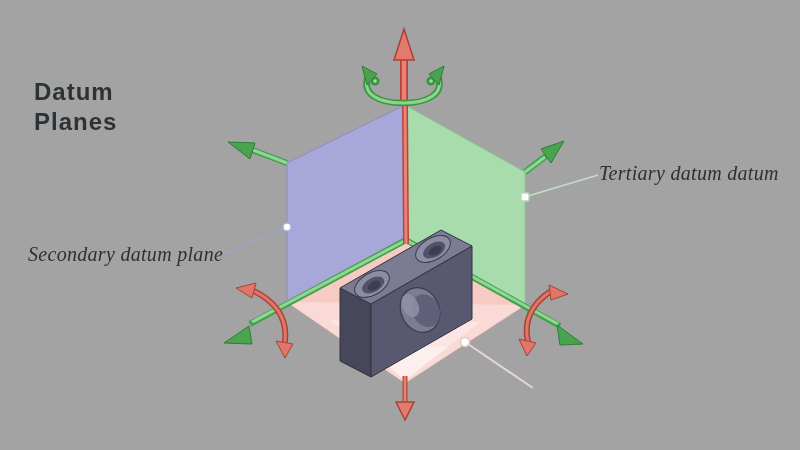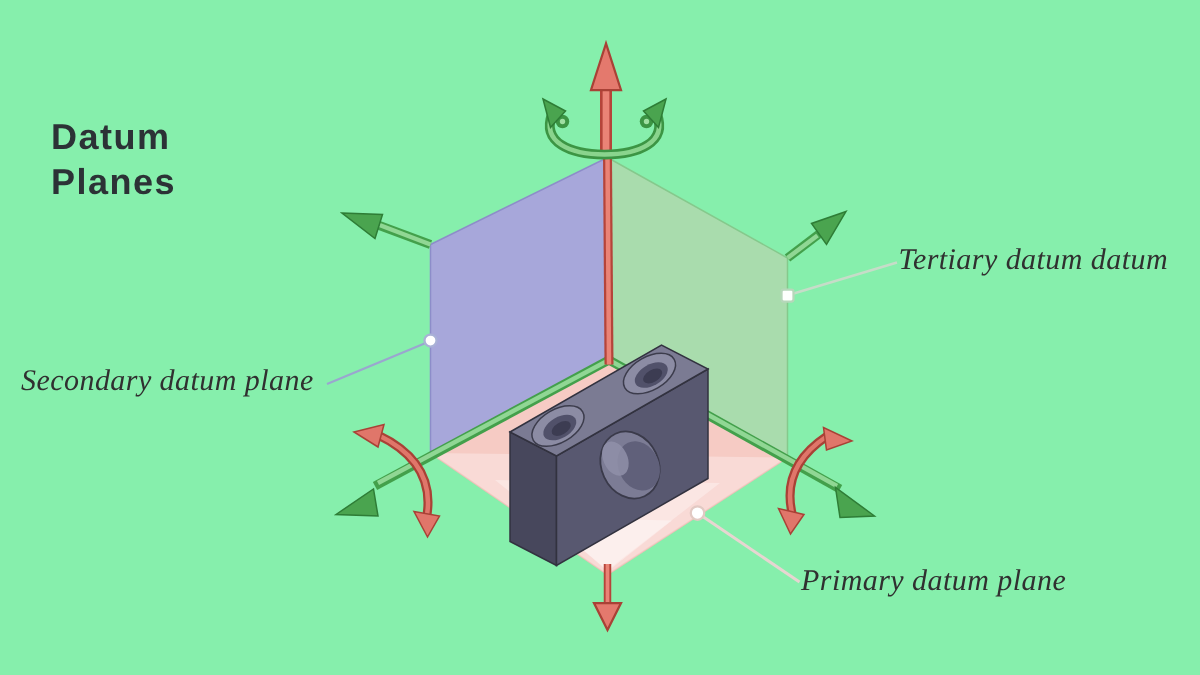--- a/index.html
+++ b/index.html
@@ -1,25 +1,25 @@
 <!DOCTYPE html>
 <html><head>
 <meta charset="utf-8">
 <style>
   html,body{margin:0;padding:0;background:#ffffff;}
-  .stage{position:relative;width:800px;height:450px;background:#86efac;overflow:hidden;
+  .stage{position:relative;width:800px;height:450px;background:#a3a3a3;overflow:hidden;
          font-family:"Liberation Sans",sans-serif;}
   .scene{position:absolute;left:0;top:0;width:800px;height:450px;}
   .title{position:absolute;left:34px;top:77px;width:160px;
          font-family:"Liberation Sans",sans-serif;font-weight:bold;font-size:24px;
          line-height:30px;letter-spacing:1px;color:#2c3236;}
   .plane-label{position:absolute;white-space:nowrap;
          font-family:"Liberation Serif",serif;font-style:italic;font-size:20px;
          letter-spacing:.3px;color:#303030;}
-  .label-secondary{left:14px;top:243px;}
+  .label-secondary{left:28px;top:243px;}
   .label-tertiary{left:599px;top:162px;}
   .label-primary{left:534px;top:376px;}
 </style>
 </head>
 <body>
 
 <div class="stage">
 
   <svg class="scene" viewBox="0 0 800 450">
 
@@ -120,14 +120,13 @@
     <line x1="528" y1="196" x2="598" y2="175" stroke="#c6dcc8" stroke-width="1.6"></line>
     <rect x="521" y="193" width="8" height="8" rx="1.5" fill="#fdfffd" stroke="#b6d7ba" stroke-width="1.5"></rect>
 
     <line x1="468" y1="344" x2="533" y2="388" stroke="#e7d5d1" stroke-width="2"></line>
     <circle cx="465" cy="342" r="4.5" fill="#ffffff" stroke="#e2c9c3" stroke-width="1.5"></circle>
   </svg>
 
   <div class="title">Datum Planes</div>
   <div class="plane-label label-secondary">Secondary datum plane</div>
   <div class="plane-label label-tertiary">Tertiary datum datum</div>
-  <div class="plane-label label-primary">Primary datum plane</div>
 </div>
 
 </body></html>

